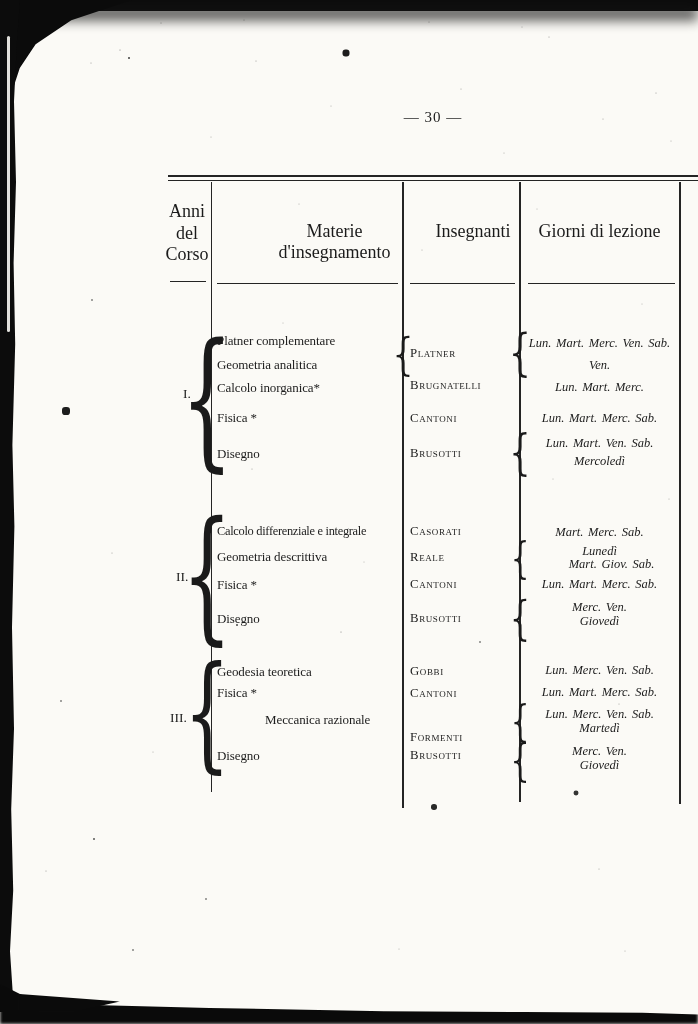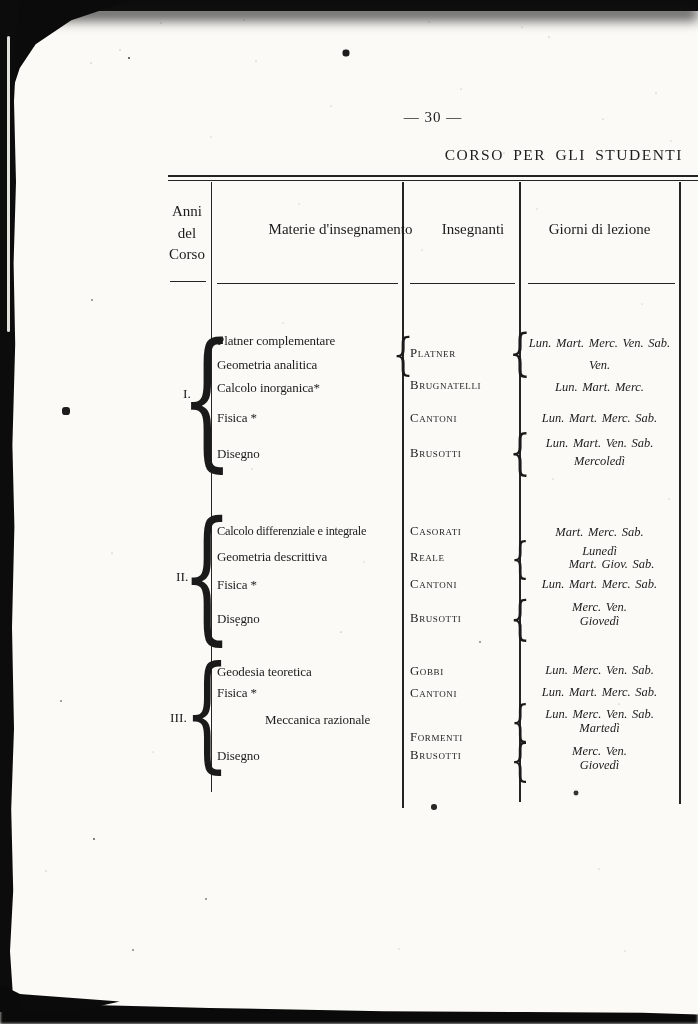--- a/index.html
+++ b/index.html
@@ -65,21 +65,21 @@
       160px 22px 0 -.5px rgba(17,17,17,.5),
       243px 19px 0 -.5px rgba(17,17,17,.45),
       428px 21px 0 -.5px rgba(17,17,17,.45),
       521px 26px 0 -.5px rgba(17,17,17,.4),
       255px 60px 0 -.5px rgba(17,17,17,.5);}
   
   .rule{background:#242424;}
   
   .pagenum{left:383px;top:109px;width:100px;text-align:center;font-size:15px;letter-spacing:1px;}
   .heading{right:15px;top:146px;font-size:15.5px;letter-spacing:1.5px;word-spacing:4px;white-space:nowrap;}
-  .hdr{font-size:15px;text-align:center;color:#1b1b1b;}
+  .hdr{font-size:18px;text-align:center;color:#1b1b1b;}
   .anni{left:164px;top:201px;width:46px;line-height:21.5px;}
   .anni span{display:block;}
   .subj{left:217px;font-size:13px;white-space:nowrap;letter-spacing:-.1px;}
   [data-bind="table.sections.1.subjects.0"]{font-size:12.4px;letter-spacing:-.3px;text-align:right;}
   .teach{left:410px;font-size:12.8px;font-variant:small-caps;letter-spacing:.6px;white-space:nowrap;}
   .day{left:521px;width:157px;text-align:center;font-size:12.5px;font-style:italic;white-space:nowrap;word-spacing:1.5px;}
   .ylabel{font-size:13.5px;}
   .brace{position:absolute;display:flex;align-items:center;justify-content:center;
     font-family:"DejaVu Serif",serif;color:#1a1a1a;overflow:visible;line-height:1;}
 </style>
@@ -91,39 +91,38 @@
   <div class="abs edge-top"></div>
   <div class="abs edge-top-rag"></div>
   <div class="abs corner-tl"></div>
   <div class="abs edge-left"></div>
   <div class="abs binding-highlight"></div>
   <div class="abs edge-bottom"></div>
   <div class="abs corner-bl"></div>
   <div class="abs specks"></div>
 
   <div class="abs pagenum" data-bind="page.number">— 30 —</div>
-  <div class="abs heading" data-bind="page.heading">CORSO PER GLI STUDENTI</div>
 
   <div class="abs rule" style="left:168px;top:175px;width:530px;height:2px;"></div>
   <div class="abs rule" style="left:168px;top:180px;width:530px;height:1px;"></div>
   <div class="abs rule" style="left:211px;top:182px;width:1px;height:610px;"></div>
   <div class="abs rule" style="left:402px;top:182px;width:1.5px;height:626px;"></div>
   <div class="abs rule" style="left:519px;top:182px;width:1.5px;height:620px;"></div>
   <div class="abs rule" style="left:679px;top:182px;width:1.5px;height:622px;"></div>
   <div class="abs rule" style="left:170px;top:281px;width:36px;height:1px;"></div>
   <div class="abs rule" style="left:217px;top:283px;width:181px;height:1px;"></div>
   <div class="abs rule" style="left:410px;top:283px;width:105px;height:1px;"></div>
   <div class="abs rule" style="left:528px;top:283px;width:147px;height:1px;"></div>
 
   <div class="abs hdr anni">
     <span data-bind="table.header.anni_lines.0">Anni</span>
     <span data-bind="table.header.anni_lines.1">del</span>
     <span data-bind="table.header.anni_lines.2">Corso</span>
   </div>
-  <div class="abs hdr" style="left:210px;top:221px;width:169px;padding-left:46px;" data-bind="table.header.materie">Materie d'insegnamento</div>
+  <div class="abs hdr" style="left:204px;top:221px;width:169px;padding-left:46px;" data-bind="table.header.materie">Materie d'insegnamento</div>
   <div class="abs hdr" style="left:404px;top:221px;width:138px;" data-bind="table.header.insegnanti">Insegnanti</div>
   <div class="abs hdr" style="left:521px;top:221px;width:157px;" data-bind="table.header.giorni">Giorni di lezione</div>
 
   <div class="abs ylabel" style="left:183px;top:386px;" data-bind="table.sections.0.label">I.</div>
   <div class="brace" style="left:194px;top:329px;width:26px;height:140px;font-size:150px;transform:scaleX(.55);" data-bind="glyphs.brace">{</div>
 
   <span class="abs subj" style="top:333px;" data-bind="table.sections.0.subjects.0">Platner complementare</span>
   <span class="abs subj" style="top:357px;" data-bind="table.sections.0.subjects.1">Geometria analitica</span>
   <span class="abs subj" style="top:380px;" data-bind="table.sections.0.subjects.2">Calcolo inorganica*</span>
   <span class="abs subj" style="top:410px;" data-bind="table.sections.0.subjects.3">Fisica *</span>

